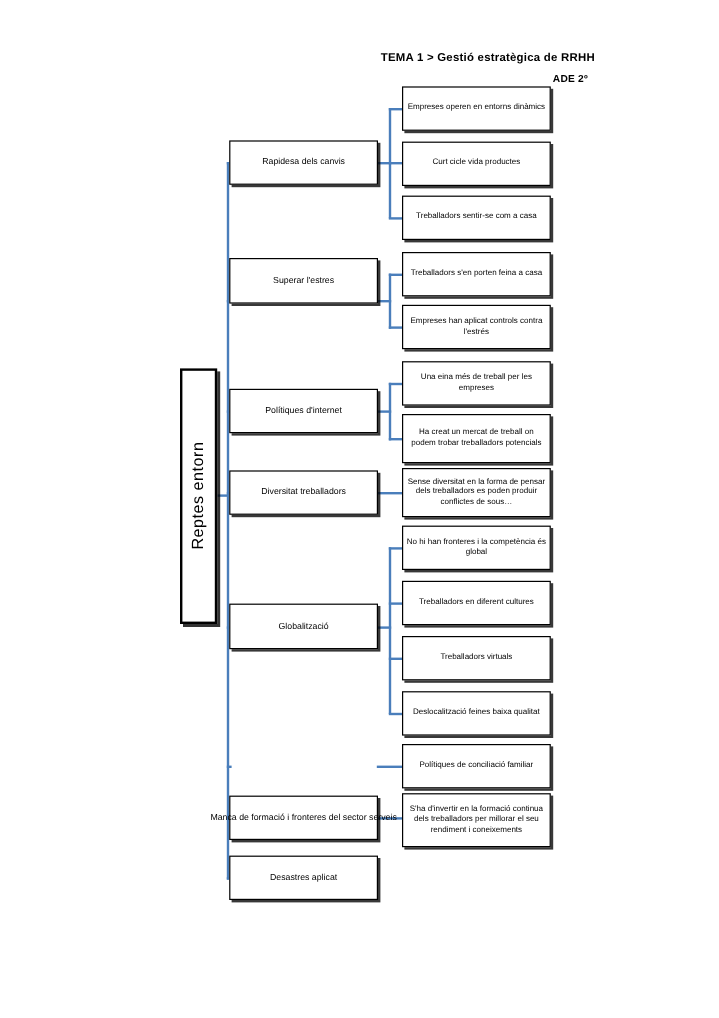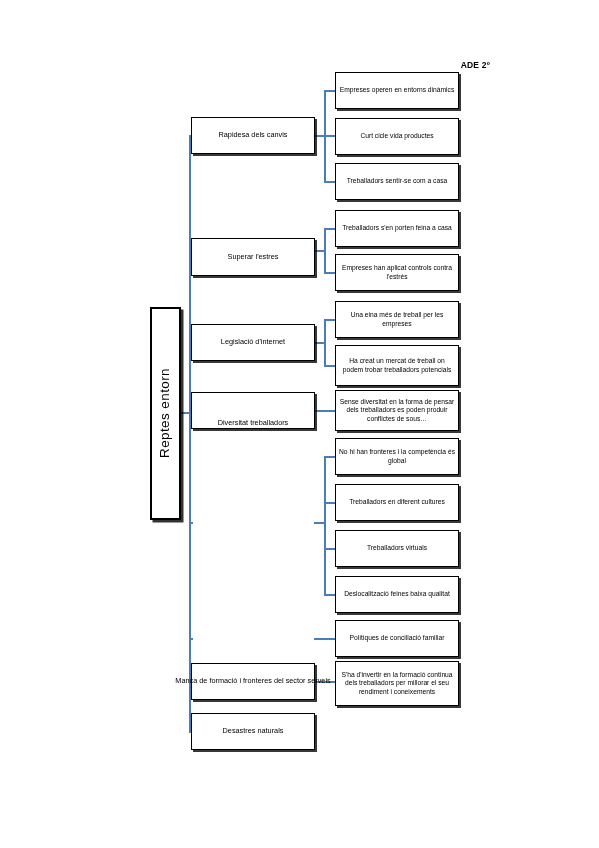--- a/index.html
+++ b/index.html
@@ -48,20 +48,21 @@
   .l3{left:335px;width:124px;font-size:6.7px;}
 
   .overflow span{white-space:nowrap;padding:0;}
 </style>
 </head>
 <body>
 
 <div id="page">
 
   <div class="hdr hdr-line1">ADE 2º</div>
+  <div class="hdr hdr-line2">TEMA 1 &gt; Gestió estratègica de RRHH</div>
 
   <div class="ln lnh" style="left:181px;top:412px;width:10px;"></div>
   <div class="ln lnv" style="left:189px;top:135px;height:598px;"></div>
 
   <div class="ln lnh" style="left:189px;top:135px;width:4px;"></div>
   <div class="ln lnh" style="left:189px;top:250px;width:4px;"></div>
   <div class="ln lnh" style="left:189px;top:342px;width:4px;"></div>
   <div class="ln lnh" style="left:189px;top:410px;width:4px;"></div>
   <div class="ln lnh" style="left:189px;top:522px;width:4px;"></div>
   <div class="ln lnh" style="left:189px;top:638px;width:4px;"></div>
@@ -98,40 +99,43 @@
   <div class="ln lnh" style="left:314px;top:681px;width:22px;"></div>
 
   <div class="bx root">
     <span>Reptes entorn</span>
   </div>
 
   <div class="bx l2" style="top:117px;height:37px;">
     <span>Rapidesa dels canvis</span>
   </div>
 
-  <div class="bx l2" style="top:238px;height:38px;">
+  <div class="bx l2" style="top:215px;height:38px;">
     <span>Superar l'estres</span>
   </div>
 
   <div class="bx l2" style="top:324px;height:37px;">
-    <span>Legislació d'internet</span>
+    <span>Polítiques d'internet</span>
   </div>
 
-  <div class="bx l2" style="top:392px;height:37px;align-items:flex-end;">
+  <div class="bx l2" style="top:392px;height:37px;">
     <span>Diversitat treballadors</span>
   </div>
 
+  <div class="bx l2" style="top:503px;height:38px;">
+    <span>Globalització</span>
+  </div>
 
 
   <div class="bx l2 overflow" style="top:663px;height:37px;">
     <span>Manca de formació i fronteres del sector serveis</span>
   </div>
 
   <div class="bx l2" style="top:713px;height:37px;">
-    <span>Desastres naturals</span>
+    <span>Desastres aplicat</span>
   </div>
 
   <div class="bx l3" style="top:72px;height:37px;">
     <span>Empreses operen en entorns dinàmics</span>
   </div>
   <div class="bx l3" style="top:118px;height:37px;">
     <span>Curt cicle vida productes</span>
   </div>
   <div class="bx l3" style="top:163px;height:37px;">
     <span>Treballadors sentir-se com a casa</span>

